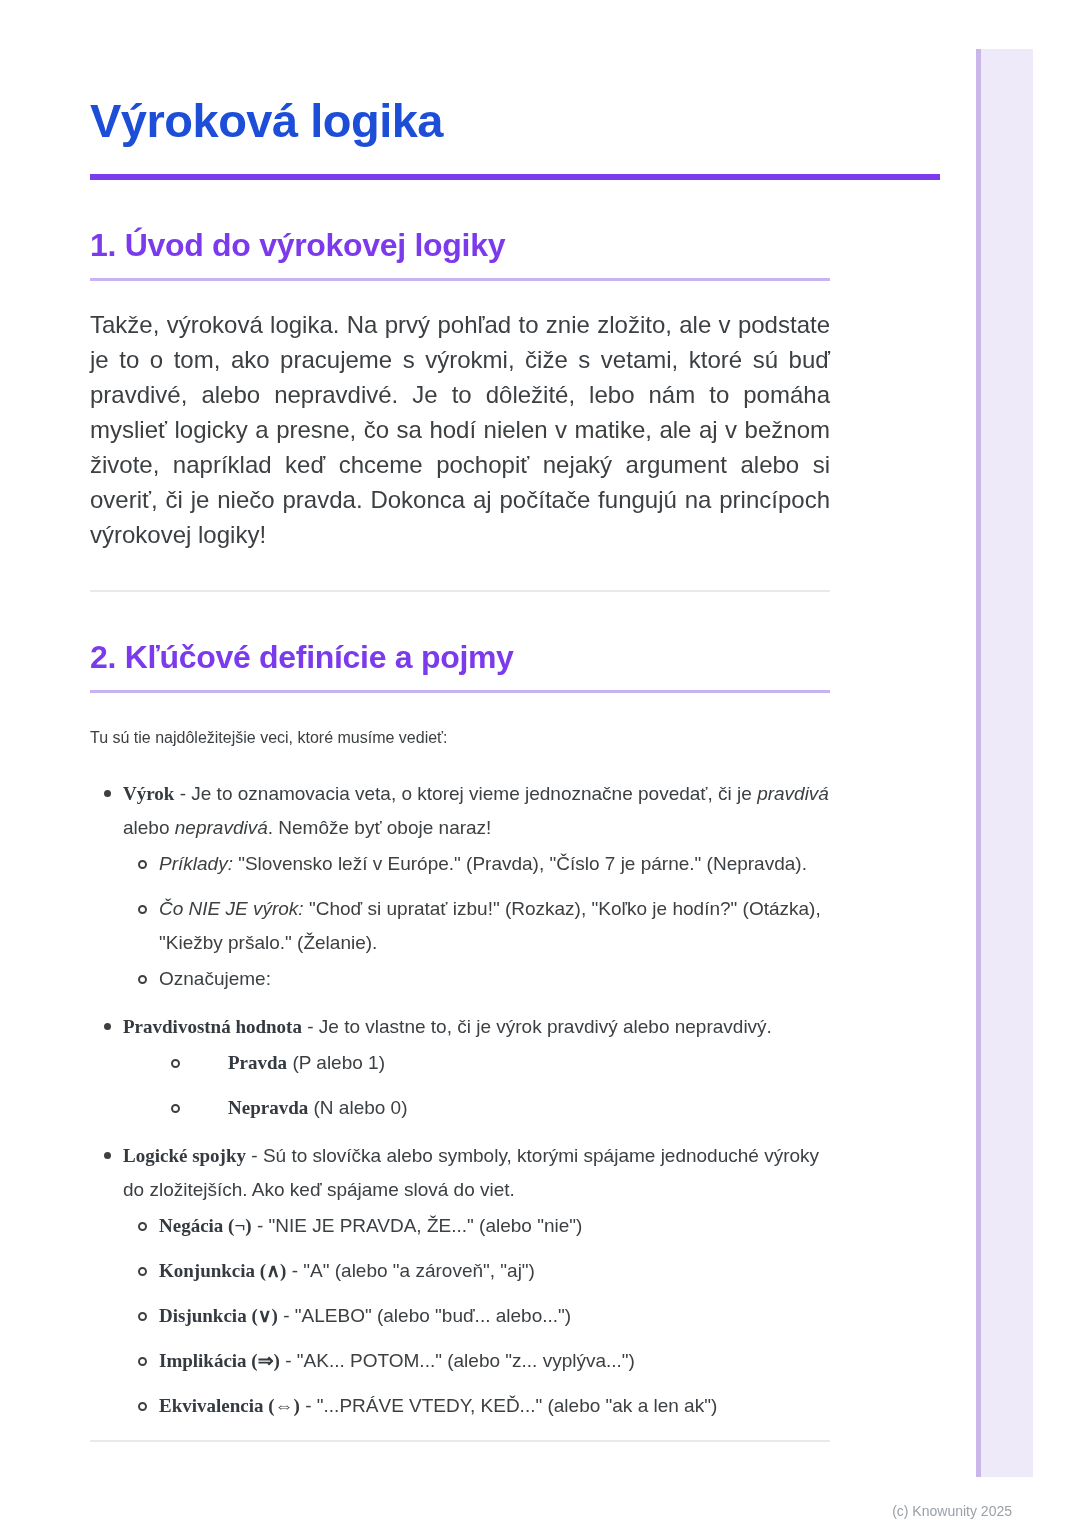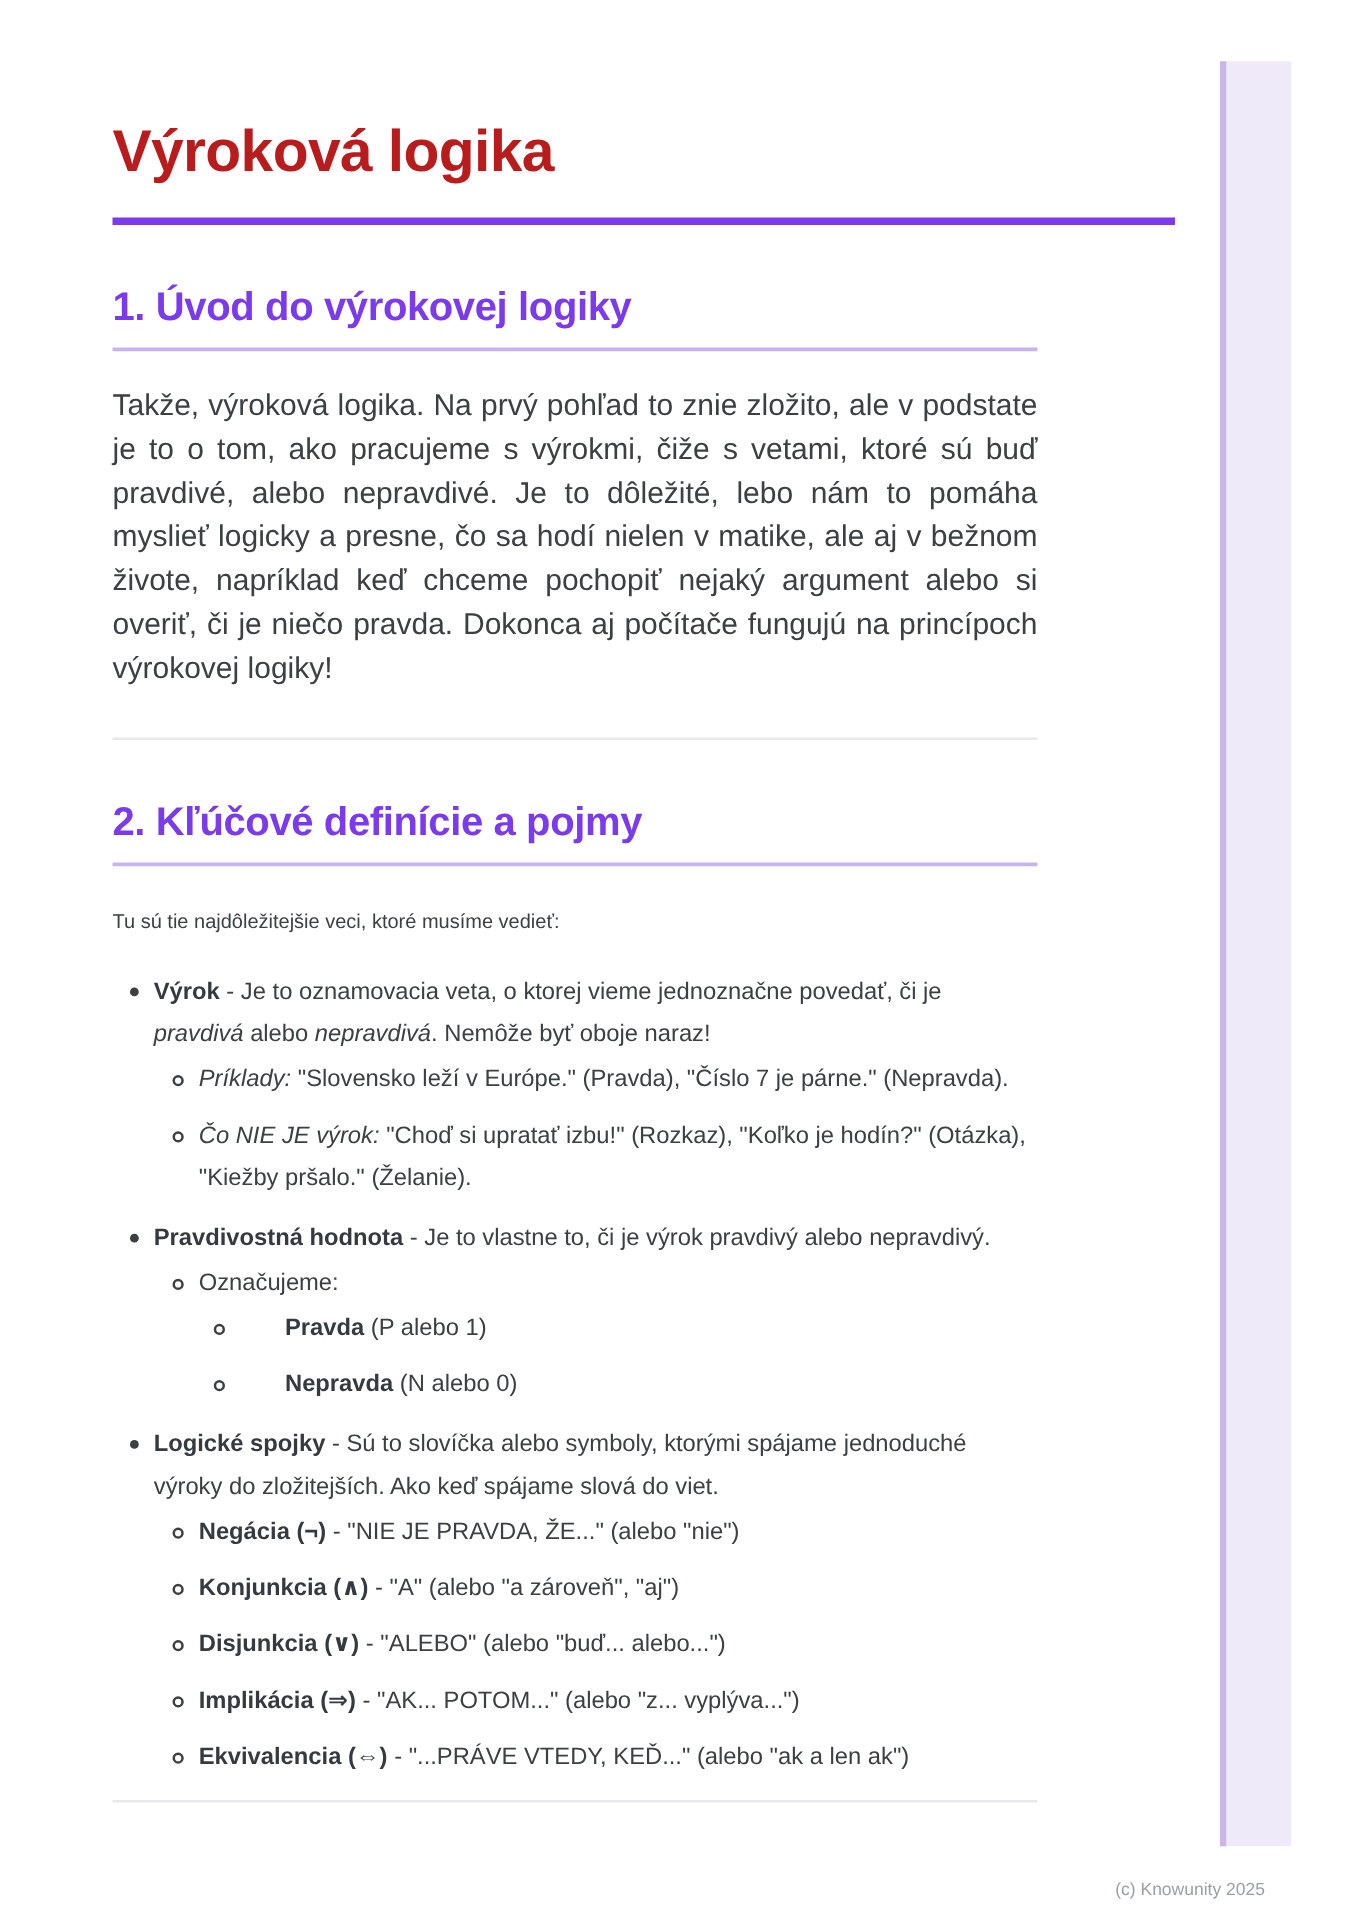--- a/index.html
+++ b/index.html
@@ -28,21 +28,21 @@
     position: relative;
     padding: 94px 0 0 90px;
     width: 850px;
   }
 
   h1.doc-title {
     margin: 0;
     font-size: 47px;
     line-height: 54px;
     font-weight: 700;
-    color: #b91c1c;
+    color: #1d4ed8;
     letter-spacing: -0.5px;
   }
   .title-rule {
     width: 850px;
     height: 6px;
     background: #7c3aed;
     margin-top: 26px;
   }
 
   .content { width: 740px; }
@@ -98,21 +98,21 @@
 
   .bullet {
     flex: 0 0 auto;
     border-radius: 50%;
     margin-top: 13px;
   }
   .bullet.disc { width: 7px; height: 7px; background: #3c4043; }
   .bullet.circ { width: 5px; height: 5px; border: 2px solid #3c4043; background: transparent; }
 
   .li-text { margin-left: 12px; }
-  .li-text strong { font-weight: 700; color: #343a40; }
+  .li-text strong { font-weight: 700; color: #343a40; font-family: Liberation Serif, serif; }
   .li-text em { font-style: italic; }
 
   .footer-note {
     position: absolute;
     top: 1501px;
     right: 68px;
     font-size: 14px;
     line-height: 20px;
     color: #9aa0a6;
     z-index: 2;
@@ -148,30 +148,30 @@
     <div class="row l2 child">
       <span class="bullet circ"></span>
       <div class="li-text"><em>Príklady:</em><span> "Slovensko leží v Európe." (Pravda), "Číslo 7 je párne." (Nepravda).</span></div>
     </div>
 
     <div class="row l2">
       <span class="bullet circ"></span>
       <div class="li-text"><em>Čo NIE JE výrok:</em><span> "Choď si upratať izbu!" (Rozkaz), "Koľko je hodín?" (Otázka), "Kiežby pršalo." (Želanie).</span></div>
     </div>
 
+    <div class="row l2 child">
+      <span class="bullet circ"></span>
+      <div class="li-text">Označujeme:</div>
+    </div>
+
     <div class="row l1">
       <span class="bullet disc"></span>
       <div class="li-text"><strong>Pravdivostná hodnota</strong><span> - Je to vlastne to, či je výrok pravdivý alebo nepravdivý.</span></div>
     </div>
 
-    <div class="row l2 child">
-      <span class="bullet circ"></span>
-      <div class="li-text">Označujeme:</div>
-    </div>
-
     <div class="row l3 child">
       <span class="bullet circ"></span>
       <div class="li-text"><strong>Pravda</strong><span> (P alebo 1)</span></div>
     </div>
 
     <div class="row l3">
       <span class="bullet circ"></span>
       <div class="li-text"><strong>Nepravda</strong><span> (N alebo 0)</span></div>
     </div>
 

